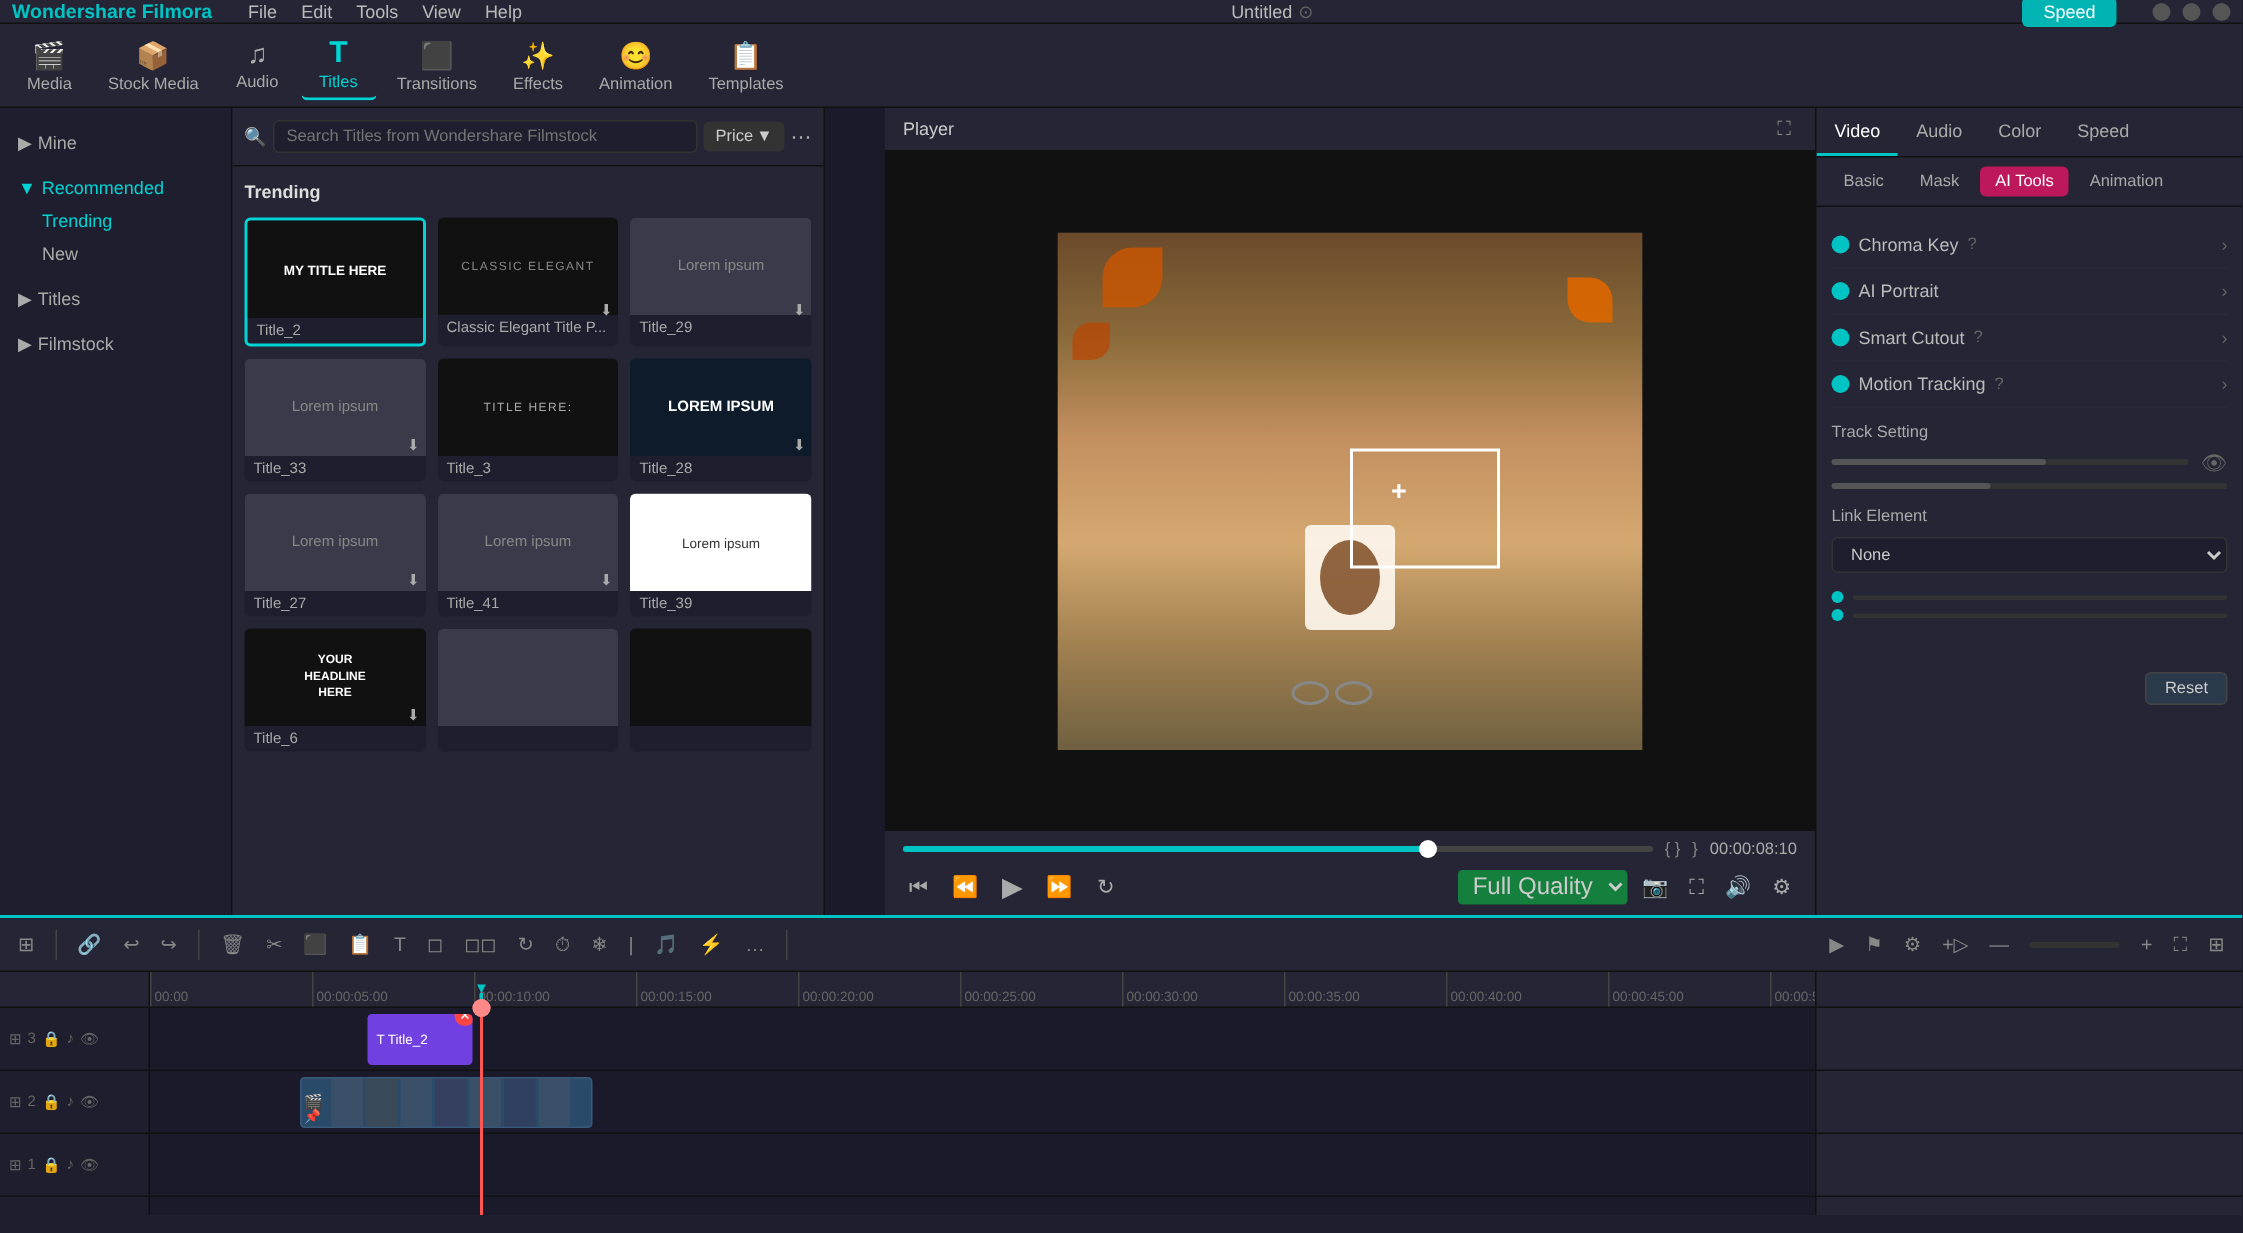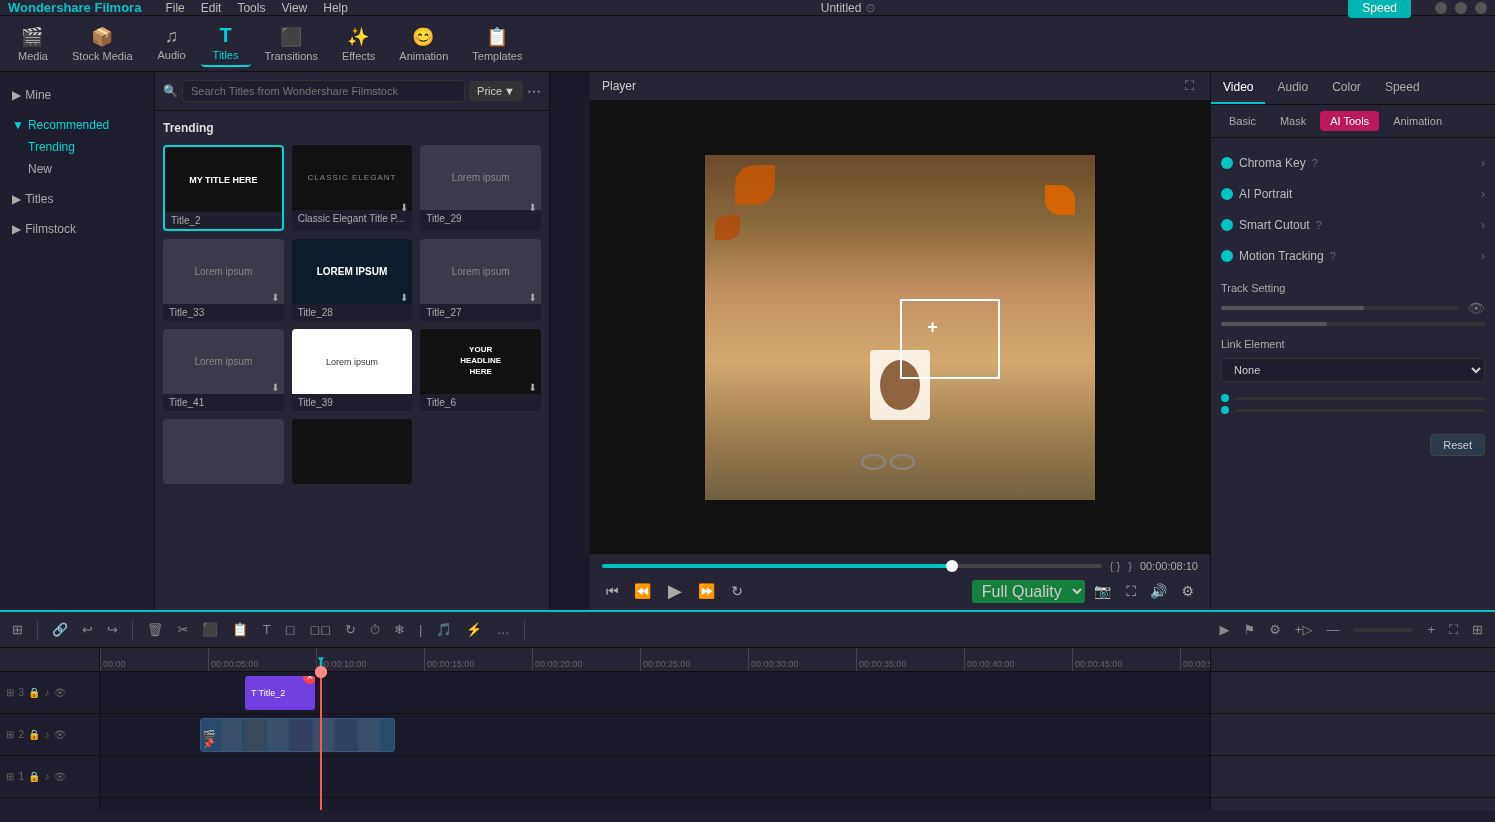--- a/index.html
+++ b/index.html
@@ -76,21 +76,21 @@
     .right-section-item { display: flex; align-items: center; justify-content: space-between; padding: 8px 0; border-bottom: 1px solid #2a2a3a; }
     .right-section-label { color: #bbb; font-size: 12px; display: flex; align-items: center; gap: 6px; }
     .toggle-indicator { width: 12px; height: 12px; border-radius: 50%; background: #00c4c4; display: inline-block; }
     .help-icon { color: #666; font-size: 11px; cursor: pointer; }
     .section-header-label { color: #aaa; font-size: 11px; margin: 8px 0 4px 0; }
     .track-setting-row { display: flex; align-items: center; gap: 8px; margin: 6px 0; }
     .track-slider { flex: 1; height: 4px; background: #333; border-radius: 2px; position: relative; }
     .track-slider-fill { width: 60%; height: 100%; background: #555; border-radius: 2px; }
     .eye-icon { color: #666; cursor: pointer; font-size: 14px; }
     .link-select { width: 100%; background: #1e1e2e; border: 1px solid #333; color: #ccc; padding: 4px 8px; border-radius: 4px; font-size: 11px; margin-top: 4px; }
-    .reset-btn { background: #2a3a4a; border: 1px solid #444; color: #ccc; padding: 4px 12px; border-radius: 4px; cursor: pointer; font-size: 11px; margin: 10px 0; float: right; }
+    .reset-btn { background: #2a3a4a; border: 1px solid #444; color: #ccc; padding: 4px 12px; border-radius: 4px; cursor: pointer; font-size: 11px; margin: 24px 0; float: right; }
     .slider-row { display: flex; align-items: center; gap: 6px; margin: 4px 0; }
     .small-slider { flex: 1; height: 3px; background: #333; border-radius: 2px; }
     .circle-indicator { width: 8px; height: 8px; border-radius: 50%; background: #00c4c4; }
 
     
     #timeline { height: 200px; background: #1a1a2a; border-top: 2px solid #00c4c4; display: flex; flex-direction: column; }
     #timeline-toolbar { display: flex; align-items: center; background: #252535; height: 36px; padding: 0 8px; border-bottom: 1px solid #111; gap: 6px; }
     .tl-btn { background: none; border: none; color: #888; cursor: pointer; font-size: 13px; padding: 2px 4px; }
     .tl-separator { width: 1px; height: 20px; background: #444; margin: 0 4px; }
     #timeline-body { display: flex; flex: 1; overflow: hidden; }
@@ -251,20 +251,26 @@
         </div>
 
         <div class="title-card">
           <div class="title-card-img" style="background:#3a3a4a">
             <span class="tc-text-lorem">Lorem ipsum</span>
           </div>
           <div class="title-card-label">Title_33</div>
           <span class="title-card-dl">⬇</span>
         </div>
 
+        <div class="title-card">
+          <div class="title-card-img tc-dark-bg">
+            <span style="color:#aaa;font-size:8px;letter-spacing:1px">TITLE HERE:</span>
+          </div>
+          <div class="title-card-label">Title_3</div>
+        </div>
 
         <div class="title-card">
           <div class="title-card-img tc-dark-blue-bg">
             <span style="color:#fff;font-size:10px;font-weight:bold">LOREM IPSUM</span>
           </div>
           <div class="title-card-label">Title_28</div>
           <span class="title-card-dl">⬇</span>
         </div>
 
         <div class="title-card">

